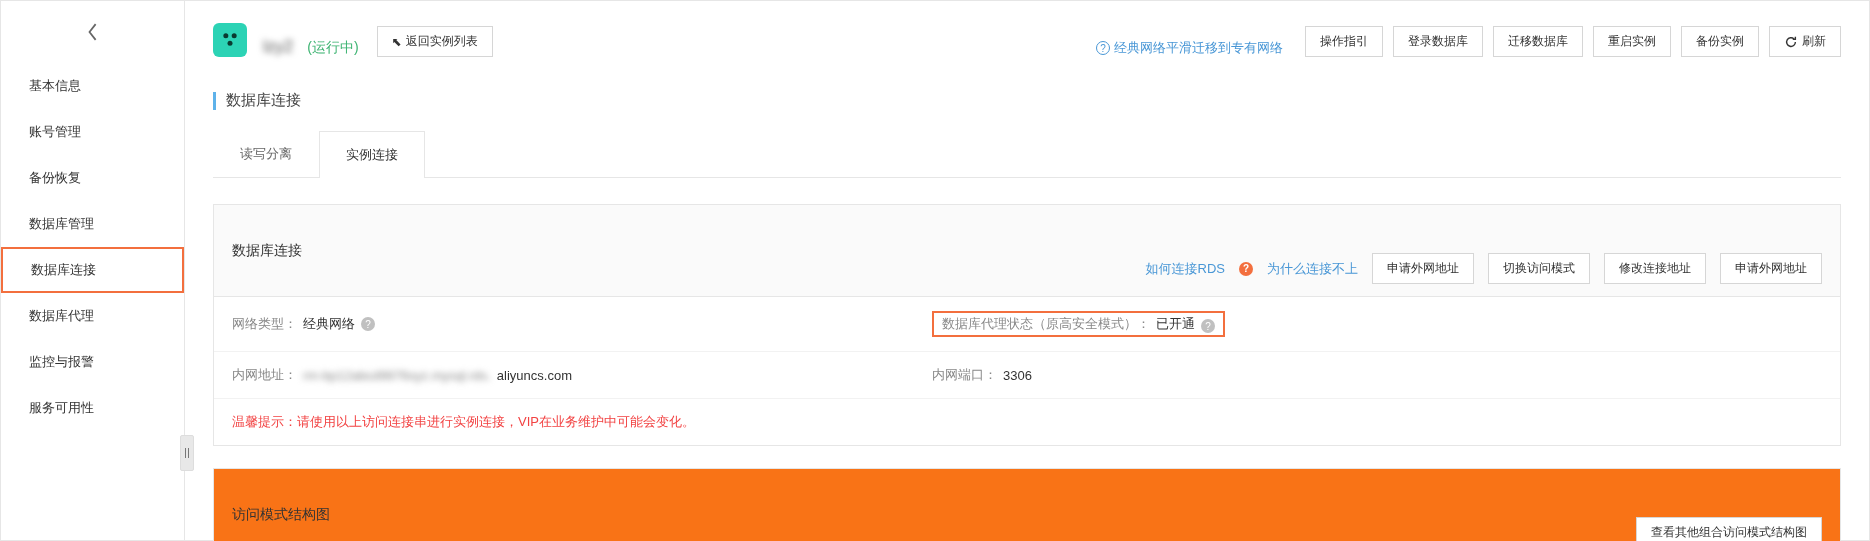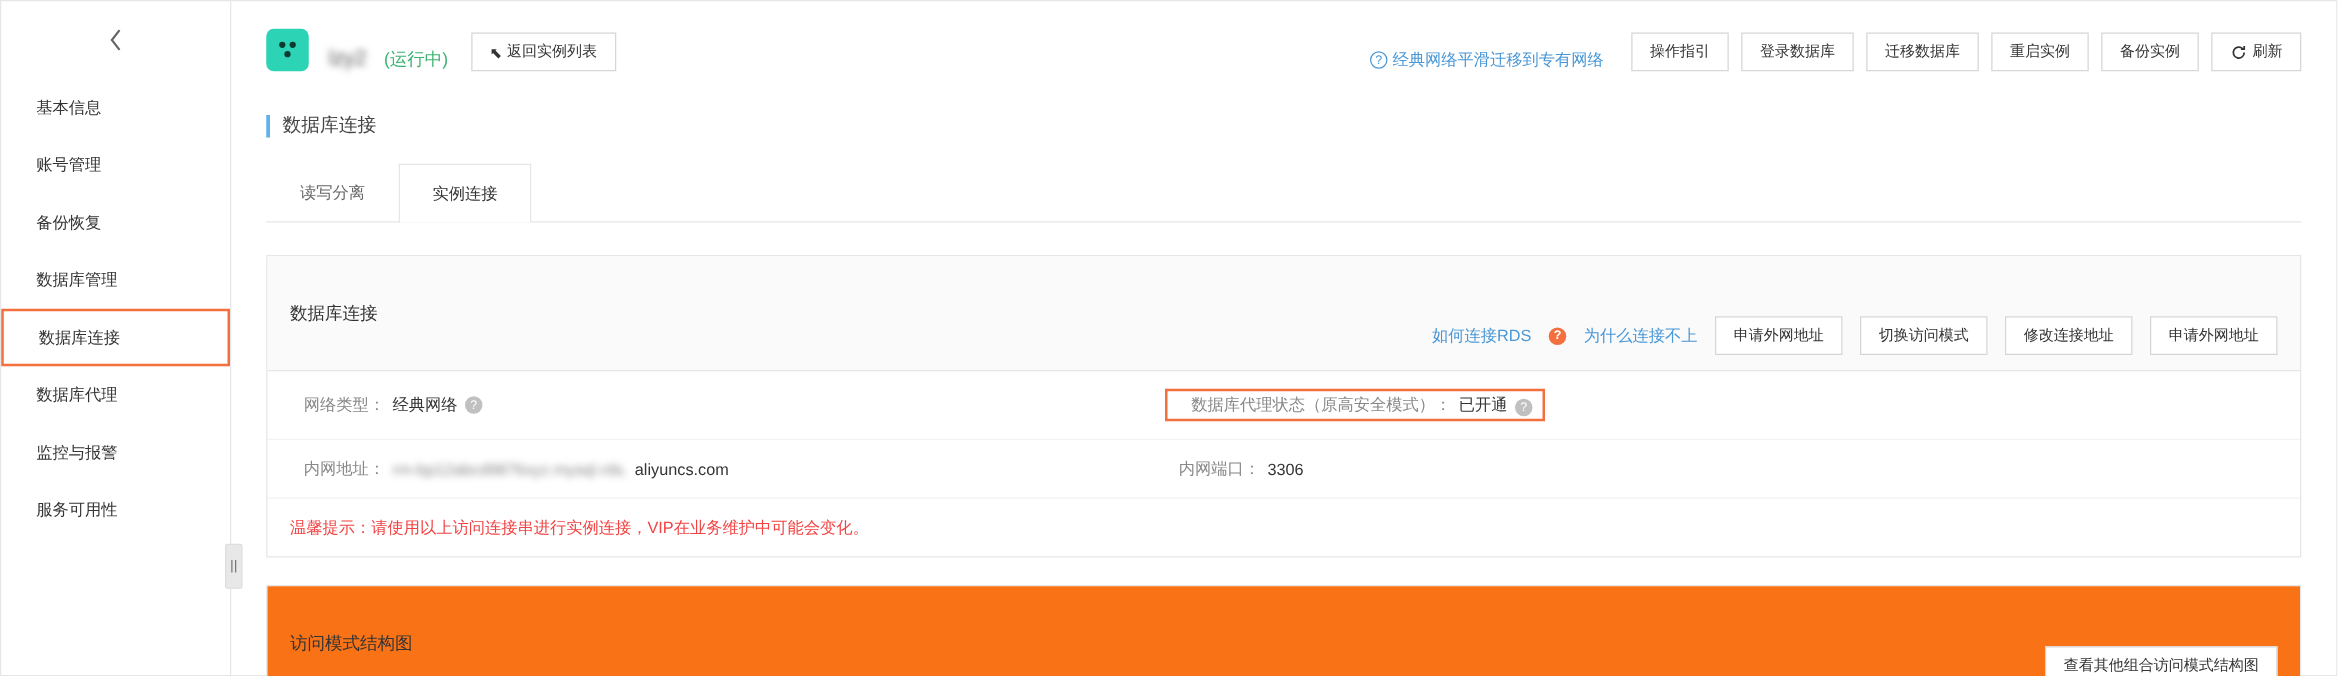--- a/index.html
+++ b/index.html
@@ -29,21 +29,21 @@
 .tab.active { border-color: #e6e6e6; color: #333; background: #fff; position: relative; bottom: -1px; }
 .panel { margin: 26px 28px 0 28px; border: 1px solid #e6e6e6; }
 .panel-header { display: flex; align-items: center; padding: 12px 18px; border-bottom: 1px solid #e6e6e6; background: #fafafa; }
 .panel-title { font-size: 14px; color: #333; }
 .panel-actions { margin-left: auto; display: flex; align-items: center; gap: 14px; margin-top: 36px; }
 .link { color: #4997d6; font-size: 13px; cursor: pointer; }
 .q-icon { width: 14px; height: 14px; background: #f36f3e; color: #fff; border-radius: 50%; display: inline-flex; align-items: center; justify-content: center; font-size: 10px; font-weight: bold; }
 .panel-row { display: flex; padding: 14px 18px; border-bottom: 1px solid #f2f2f2; font-size: 13px; }
 .panel-row:last-child { border-bottom: none; }
 .field { display: flex; align-items: center; gap: 6px; }
-.field-label { color: #888; margin-left: 11px; }
+.field-label { color: #888; }
 .field-value { color: #333; }
 .help-q { width: 14px; height: 14px; border-radius: 50%; background: #c0c0c0; color: #fff; font-size: 10px; display: inline-flex; align-items: center; justify-content: center; cursor: pointer; }
 .left-col { width: 700px; }
 .highlight-box { border: 2px solid #f36f3e; padding: 2px 8px; display: inline-flex; align-items: flex-end; gap: 6px; }
 .blurred { filter: blur(3px); color: #888; }
 .warning-row { padding: 14px 18px; color: #f24242; font-size: 13px; }
 .panel2 { margin: 22px 28px 0 28px; border: 1px solid #e6e6e6; }
 .panel2 .panel-header { background: #f97316; }
 .refresh-icon { width: 14px; height: 14px; display: inline-block; }
 .refresh-icon svg { stroke: #333; stroke-width: 1.6; fill: none; }

